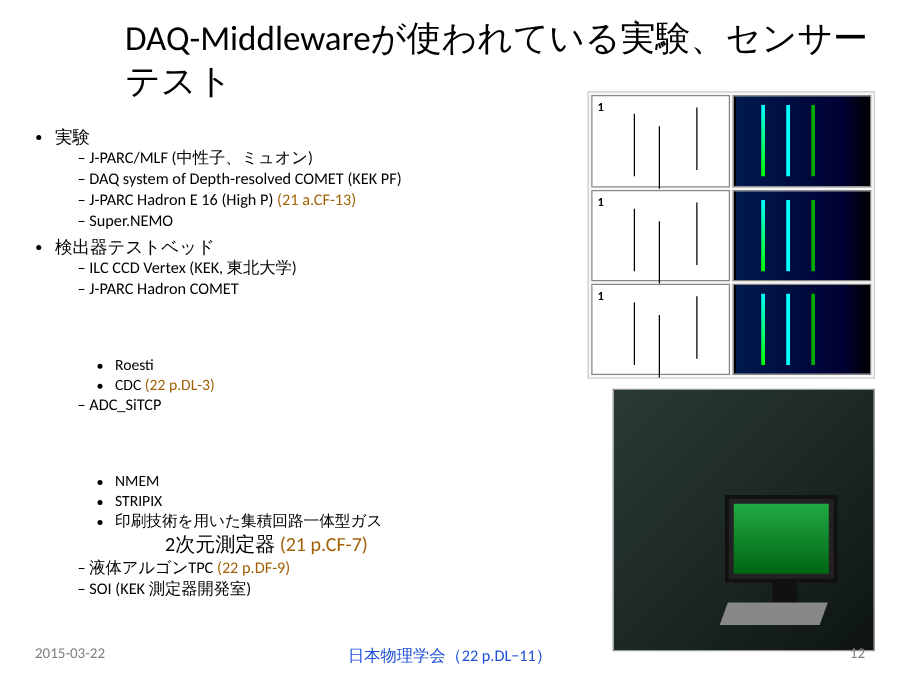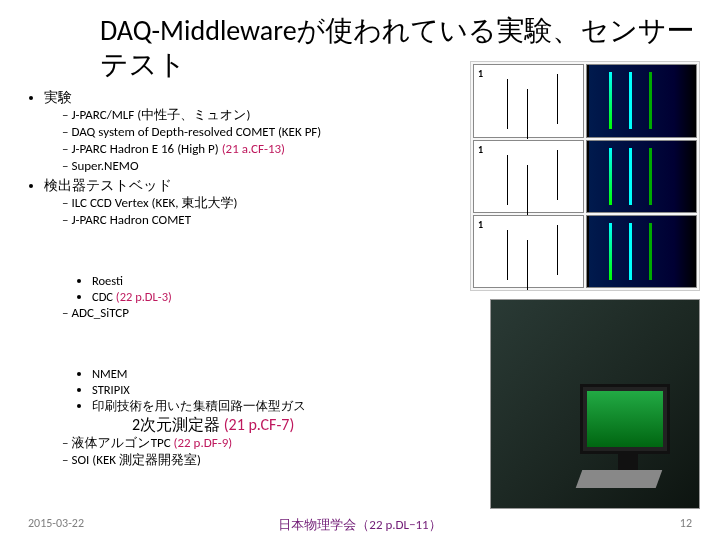--- a/index.html
+++ b/index.html
@@ -1,44 +1,44 @@
 <!DOCTYPE html>
 <html><head>
 <meta charset="utf-8">
 <style>
   * { margin: 0; padding: 0; box-sizing: border-box; }
   body { width: 720px; height: 540px; font-family: "Calibri", "Meiryo", sans-serif; background: #fff; position: relative; overflow: hidden; }
   .slide { padding: 14px 20px 30px 20px; }
-  .title { font-size: 28px; line-height: 1.2; margin-left: 80px; margin-bottom: 8px; font-weight: 400; }
+  .title { font-size: 28px; line-height: 1.2; margin-left: 80px; margin-bottom: 20px; font-weight: 400; }
   .content { display: flex; }
   .left { width: 420px; font-size: 13px; }
   .top-ul { list-style: disc; padding-left: 24px; }
   .top-ul > li { margin-bottom: 2px; font-size: 14px; }
   .sub-ul { list-style: none; padding-left: 18px; }
   .sub-ul > li::before { content: "– "; }
   .sub-ul > li { font-size: 13px; line-height: 1.3; }
   .sub2-ul { list-style: disc; padding-left: 30px; margin-top: 44px; }
   .sub2-ul > li { font-size: 12.5px; line-height: 1.3; }
   .sub2-ul > li::before { content: none; }
   .cont { padding-left: 40px; font-size: 16px; }
-  .red { color: #be185d; }
+  .red { color: #a16207; }
   .right { width: 260px; position: relative; }
   .plot-grid { position: absolute; right: 0; top: -28px; width: 230px; height: 230px; background: #f7f7f7; border: 1px solid #ccc; display: grid; grid-template-columns: 1fr 1fr; grid-template-rows: 1fr 1fr 1fr; gap: 2px; padding: 2px; }
   .plot { position:relative; background: linear-gradient(90deg,#000 0,#000 2%,#001a4d 2%,#003 80%,#000 100%); border:1px solid #888; }
   .plot::before { content:""; position:absolute; left:20%; top:10%; width:3%; height:80%; background:linear-gradient(#0ff,#0f0); box-shadow: 20px 0 0 #0ff, 40px 0 0 #0a0; }
   .plot.p1 { background:#fff; }
   .plot.p1::before { background:#000; width:1px; height:70%; left:30%; top:20%; box-shadow:20px 10px 0 #000,50px -5px 0 #000; }
   .plot.p1::after { content:"1"; position:absolute; top:2px; left:4px; color:#000; font-size:10px; font-weight:bold; }
   .photo { position:absolute; right:0; top:210px; width:210px; height:210px; background:linear-gradient(135deg,#2a3a35 0,#1a2520 60%,#0d1410 100%); border:1px solid #999; display:flex; align-items:center; justify-content:center; }
   .monitor { width:90px; height:70px; background:#222; border:3px solid #111; position:relative; margin-top:30px; margin-left:60px; }
   .monitor::before { content:""; position:absolute; inset:4px; background:linear-gradient(#2a4,#061); }
   .monitor::after { content:""; position:absolute; bottom:-20px; left:35px; width:20px; height:18px; background:#111; }
   .kb { position:absolute; bottom:20px; right:40px; width:80px; height:18px; background:#888; transform:skewX(-20deg);}
   .footer { position:absolute; bottom:10px; left:0; right:0; display:flex; justify-content:space-between; padding:0 28px; font-size:12px; color:#7f7f7f; }
-  .footer .center { position:absolute; left:50%; transform:translateX(-50%); color:#701a75; font-size:13px; }
+  .footer .center { position:absolute; left:50%; transform:translateX(-50%); color:#1d4ed8; font-size:13px; }
 </style>
 </head>
 <body>
 
 <div class="slide">
   <div class="title">DAQ-Middlewareが使われている実験、センサーテスト</div>
   <div class="content">
     <div class="left">
       <ul class="top-ul">
         <li><span>実験</span>

